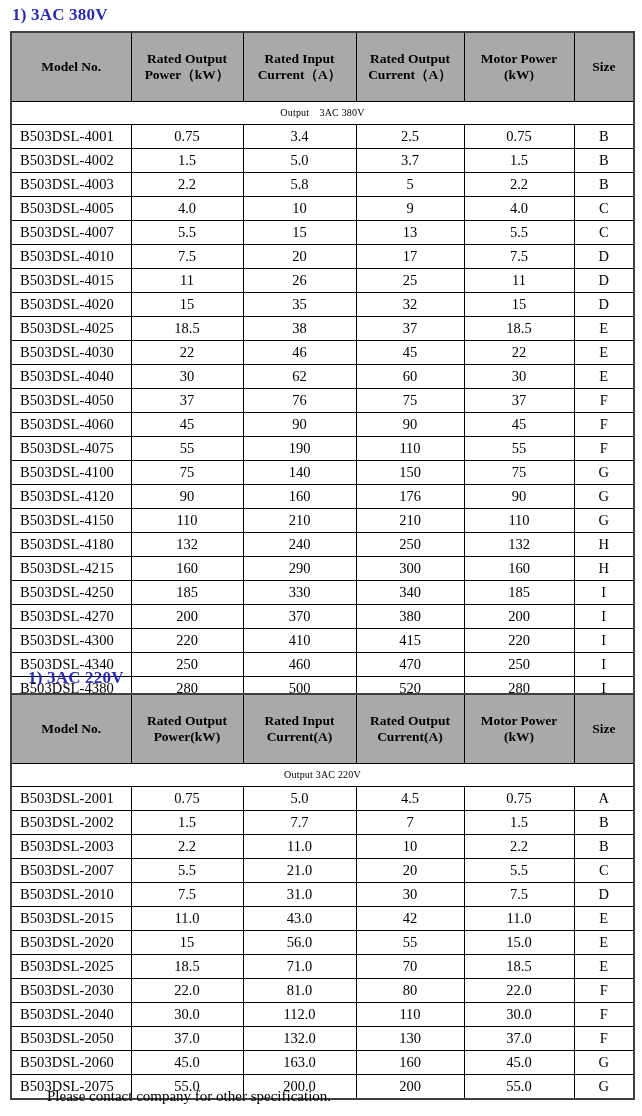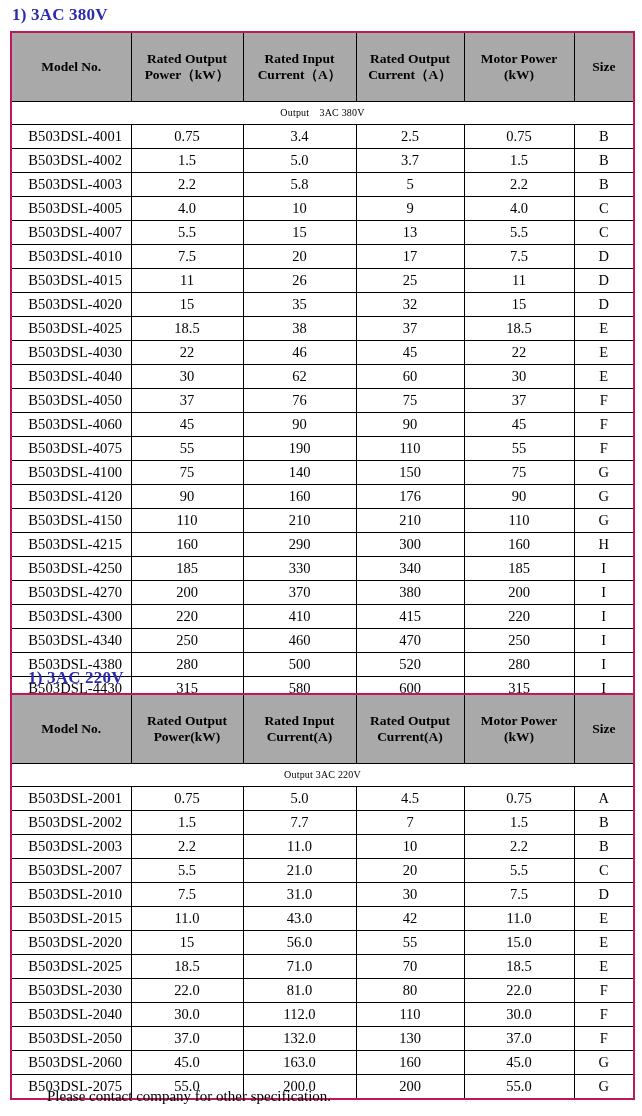--- a/index.html
+++ b/index.html
@@ -42,21 +42,21 @@
     position: absolute;
     left: 0;
     top: 668px;
     margin-left: 16px;
   }
 
   table.spec {
     border-collapse: collapse;
     table-layout: fixed;
     position: absolute;
-    border: 2px solid #be185d;
+    border: 2px solid #404040;
   }
   table.spec-1 { left: 10px; top: 31px; width: 623px; }
   table.spec-2 { left: 10px; top: 693px; width: 623px; }
 
   table.spec col.c-model  { width: 120px; }
   table.spec col.c-rop    { width: 112px; }
   table.spec col.c-ric    { width: 113px; }
   table.spec col.c-roc    { width: 108px; }
   table.spec col.c-mp     { width: 110px; }
   table.spec col.c-size   { width: 60px; }
@@ -94,21 +94,21 @@
   table.spec tbody td {
     text-align: center;
     vertical-align: middle;
     height: 23px;
     font-size: 14.5px;
     background: #ffffff;
     white-space: nowrap;
   }
 
   table.spec tbody td.model {
-    text-align: center;
+    text-align: left;
     padding-left: 8px;
     letter-spacing: 0.1px;
   }
 
   .footnote {
     position: absolute;
     left: 47px;
     top: 1087px;
     font-size: 15px;
     line-height: 18px;
@@ -292,20 +292,28 @@
         </tr>
         <tr>
           <td class="model">B503DSL-4150</td>
           <td>110</td>
           <td>210</td>
           <td>210</td>
           <td>110</td>
           <td>G</td>
         </tr>
         <tr>
+          <td class="model">B503DSL-4180</td>
+          <td>132</td>
+          <td>240</td>
+          <td>250</td>
+          <td>132</td>
+          <td>H</td>
+        </tr>
+        <tr>
           <td class="model">B503DSL-4215</td>
           <td>160</td>
           <td>290</td>
           <td>300</td>
           <td>160</td>
           <td>H</td>
         </tr>
         <tr>
           <td class="model">B503DSL-4250</td>
           <td>185</td>

